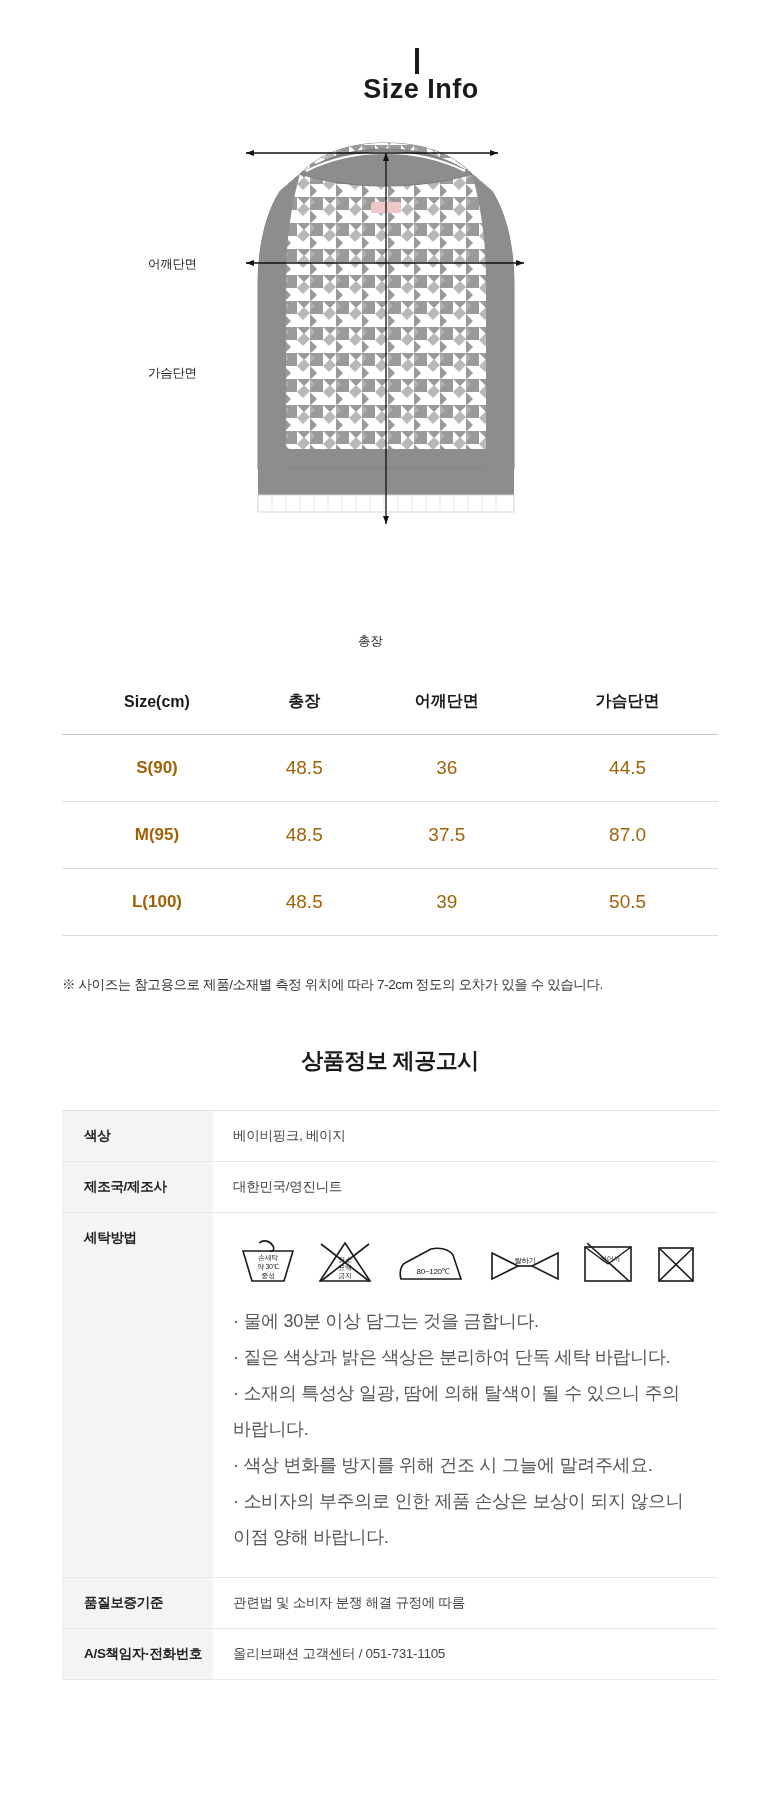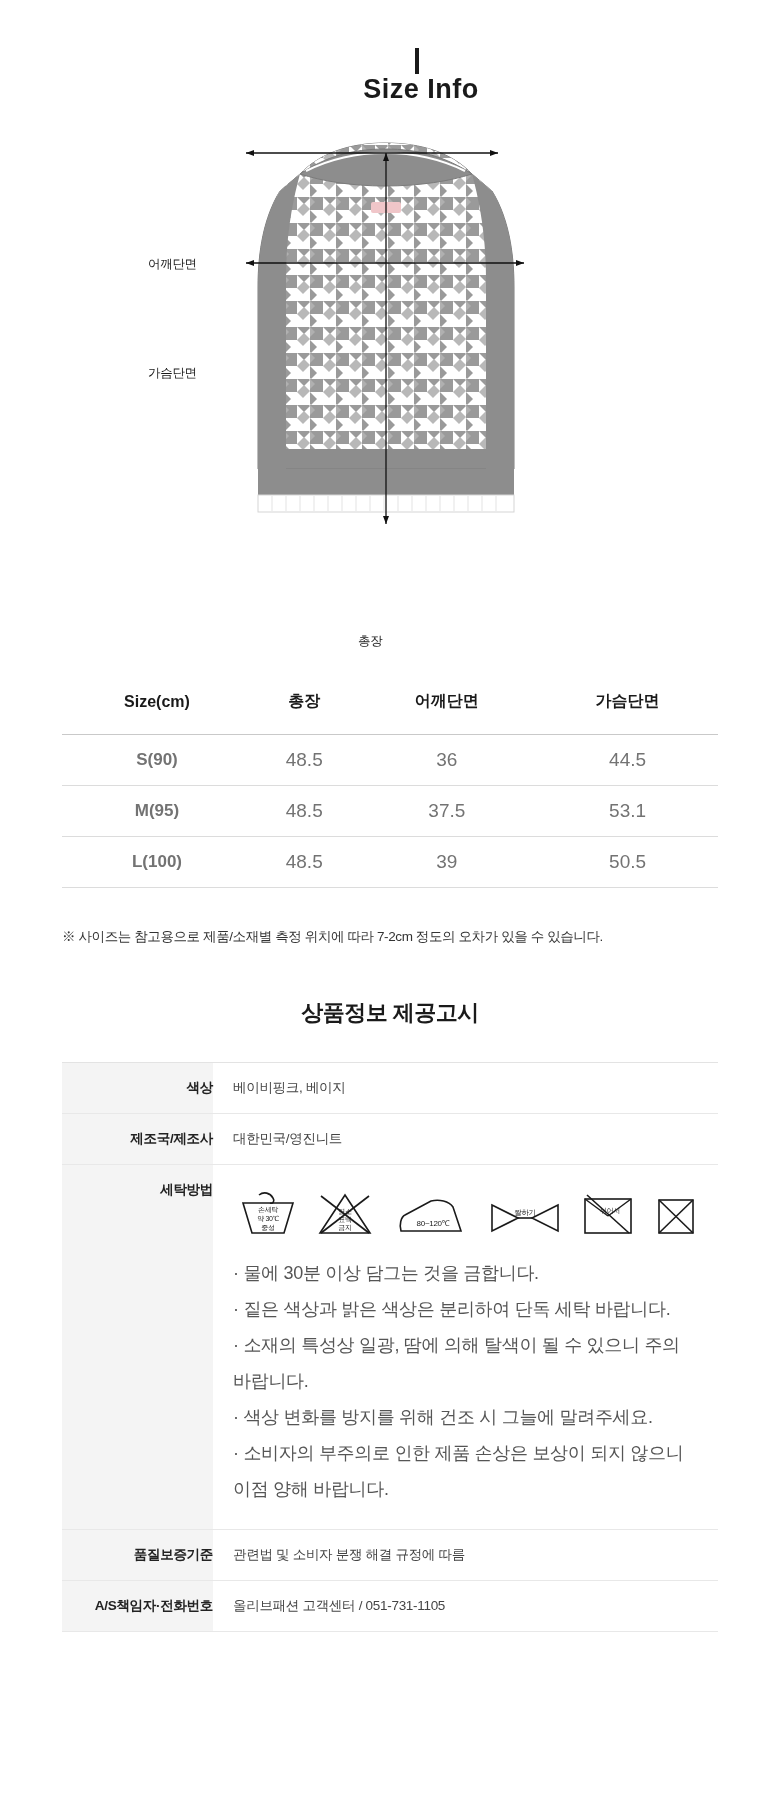--- a/index.html
+++ b/index.html
@@ -34,21 +34,21 @@
 
   
   .size-table { width:656px; margin:92px auto 0 auto; border-collapse:collapse; }
   .size-table th, .size-table td { text-align:center; }
   .size-table thead th {
     font-size:16px; font-weight:bold; color:#1a1a1a;
     padding:0 0 22px 0;
   }
   .size-table thead th:first-child { width:190px; }
   .size-table tbody tr td {
-    font-size:19px; color:#737373; padding:14px 0;
+    font-size:19px; color:#a16207; padding:22px 0;
     border-top:1px solid #dcdcdc;
   }
   .size-table tbody tr td.sz { font-size:17px; font-weight:bold; }
   .size-table tbody tr:first-child td { border-top:1px solid #c9c9c9; }
   .tbl-bottom { width:656px; margin:0 auto; border-top:1px solid #dcdcdc; }
 
   .note {
     width:656px; margin:40px auto 0 auto;
     font-size:13.5px; color:#333; letter-spacing:-0.4px;
   }
@@ -58,21 +58,21 @@
     text-align:center; font-size:22px; font-weight:bold; color:#1a1a1a;
     margin-top:52px; letter-spacing:-0.5px;
   }
   .info-table {
     width:656px; margin:34px auto 0 auto;
     border-collapse:collapse;
     border-top:1px solid #e3e3e3;
   }
   .info-table tr { border-bottom:1px solid #e8e8e8; }
   .info-table th {
-    width:160px; background:#f4f4f4; text-align:right;
+    width:160px; background:#f4f4f4; text-align:left;
     font-size:13.5px; font-weight:bold; color:#222;
     padding:16px 0 16px 22px; vertical-align:top;
     letter-spacing:-0.3px;
   }
   .info-table td {
     padding:16px 20px; font-size:13.5px; color:#444;
     letter-spacing:-0.3px; vertical-align:top;
   }
   .wash-row td { padding:18px 20px 22px 20px; }
   .wash-icons { display:flex; gap:17px; align-items:flex-end; margin:6px 0 18px 4px; }
@@ -199,21 +199,21 @@
       <tr>
         <td class="sz">S(90)</td>
         <td>48.5</td>
         <td>36</td>
         <td>44.5</td>
       </tr>
       <tr>
         <td class="sz">M(95)</td>
         <td>48.5</td>
         <td>37.5</td>
-        <td>53.1</td>
+        <td>87.0</td>
       </tr>
       <tr>
         <td class="sz">L(100)</td>
         <td>48.5</td>
         <td>39</td>
         <td>50.5</td>
       </tr>
     </tbody>
   </table>
   <div class="tbl-bottom"></div>

